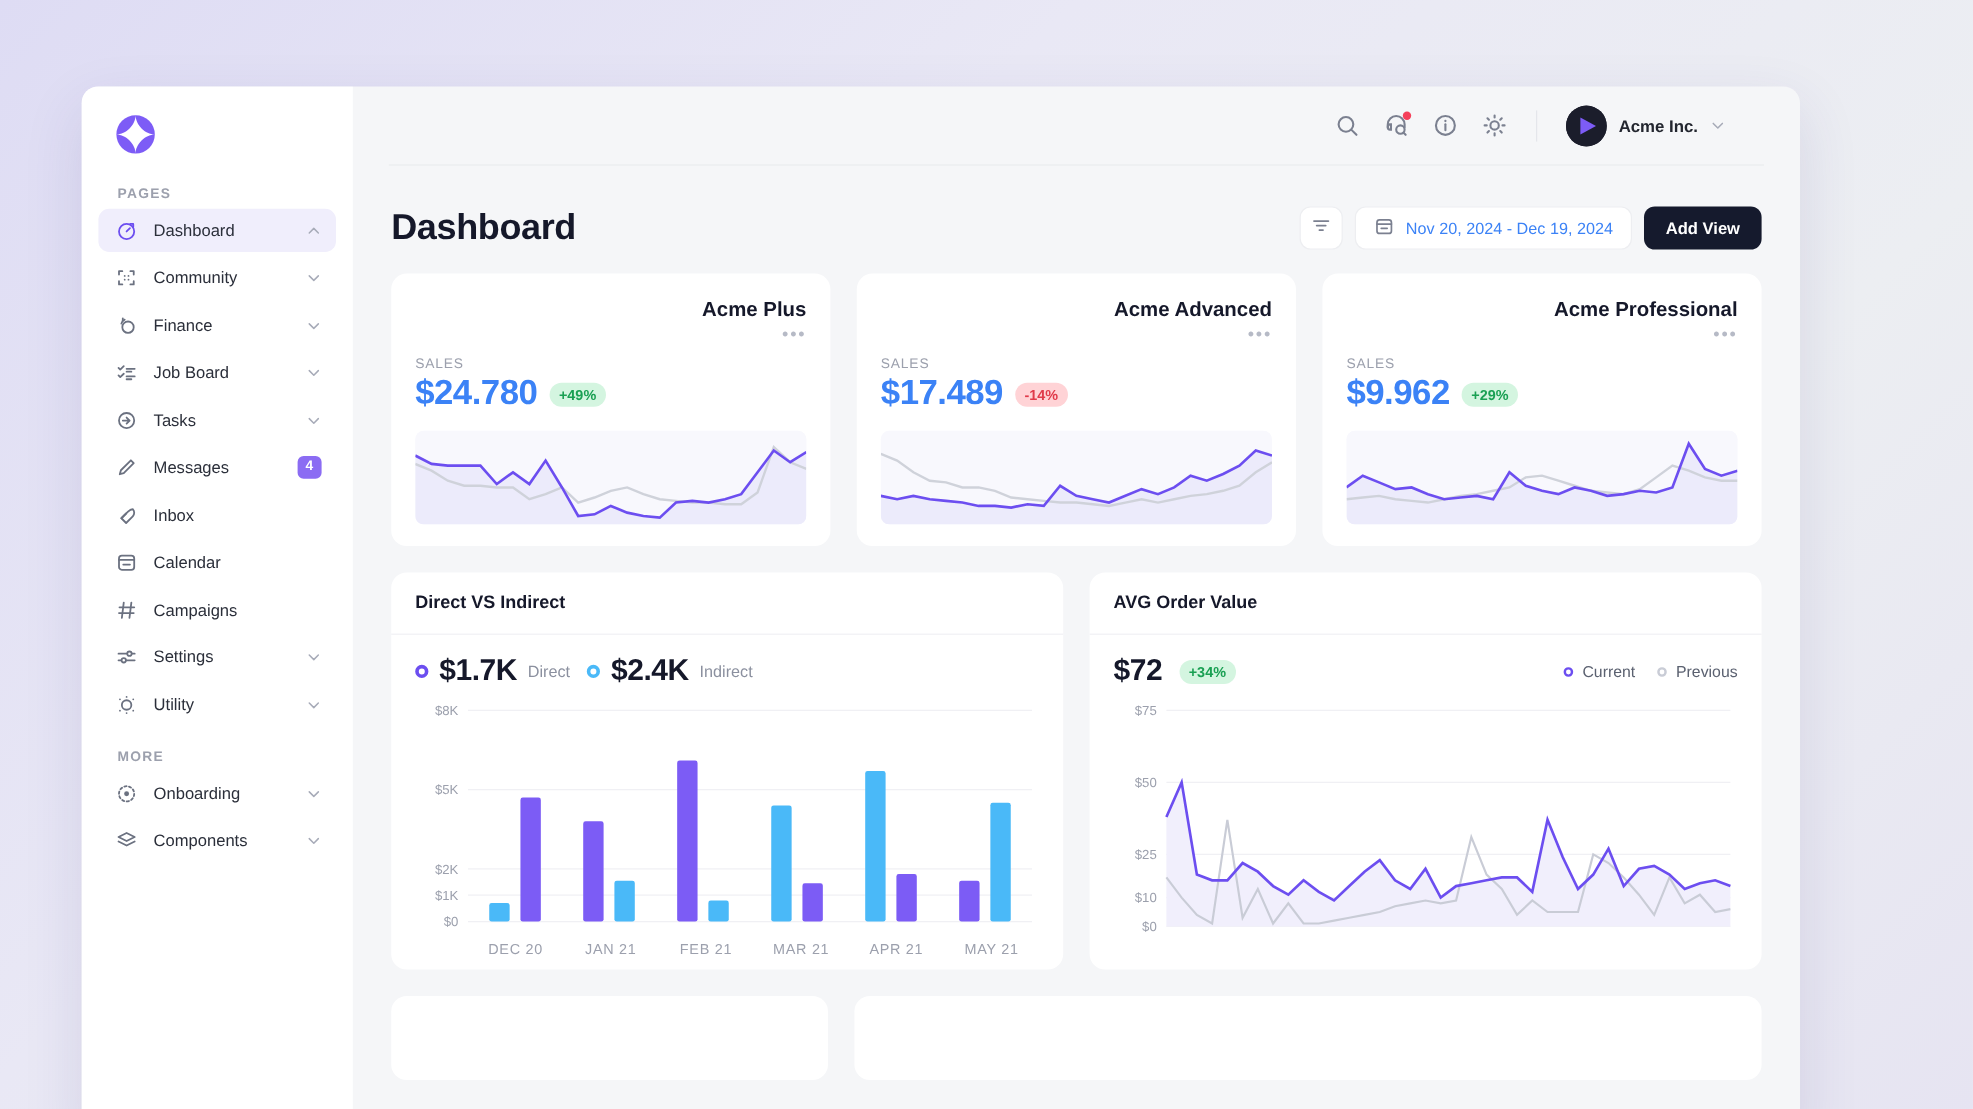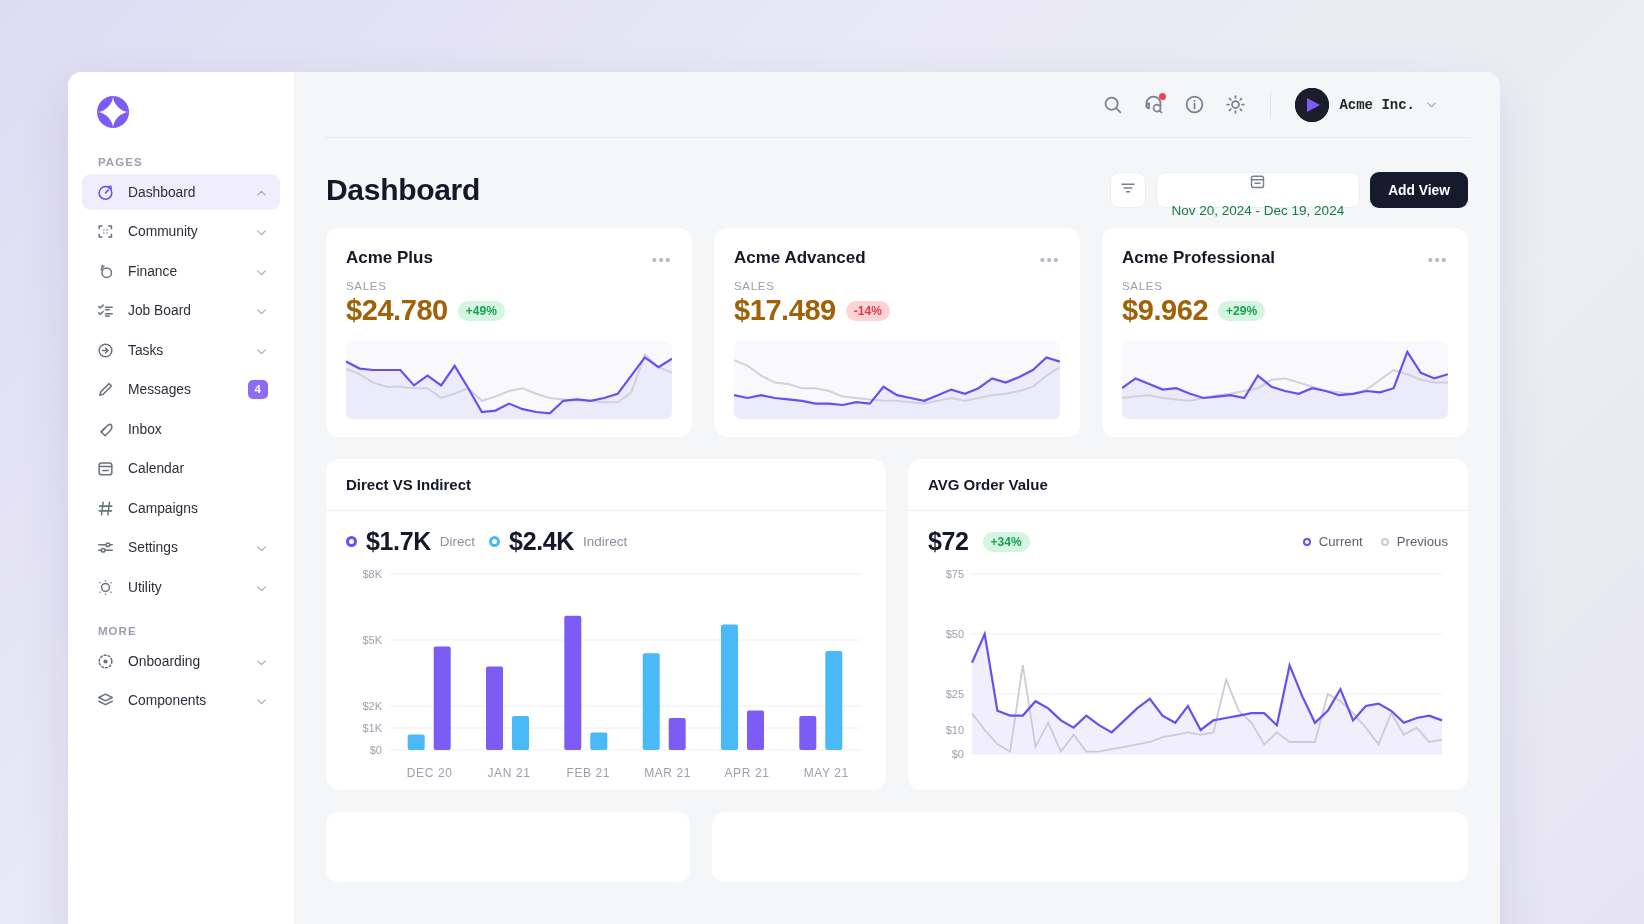--- a/index.html
+++ b/index.html
@@ -49,21 +49,20 @@
     background: #8b6cf3; color: #fff; font-size: 11.5px; font-weight: 600;
     border-radius: 5px; padding: 2px 7px; line-height: 1.25;
   }
 
   
   .main { flex: 1; display: flex; flex-direction: column; min-width: 0; }
   .topbar {
     height: 66px; display: flex; align-items: center; justify-content: flex-end;
     padding: 16px 32px; gap: 20px; border-bottom: 1px solid #eaebef;
     margin: 0 30px;
-    font-family: Liberation Mono, monospace;
   }
   .tb-ico { width: 21px; height: 21px; color: #7b8090; cursor: pointer; position: relative; }
   .dot-red { position: absolute; right: -2px; top: -1px; width: 7px; height: 7px; border-radius: 50%; background: #f5405a; }
   .divider-v { width: 1px; height: 26px; background: #e4e6eb; margin: 0 4px; }
   .user { display: flex; align-items: center; gap: 10px; cursor: pointer; }
   .avatar {
     width: 34px; height: 34px; border-radius: 50%;
     background: #1b1d2b; display: flex; align-items: center; justify-content: center;
   }
   .uname { font-size: 14px; font-weight: 600; color: #23262f; }
@@ -75,40 +74,40 @@
   .page-title { font-size: 30px; font-weight: 700; color: #15182a; letter-spacing: -.01em; }
   .head-tools { display: flex; align-items: center; gap: 10px; }
   .icon-btn {
     width: 36px; height: 36px; border-radius: 9px; background: #fff;
     display: flex; align-items: center; justify-content: center;
     color: #7b8090; cursor: pointer; border: 1px solid #edeef1;
   }
   .date-btn {
     height: 36px; border-radius: 9px; background: #fff; border: 1px solid #edeef1;
     display: flex; align-items: center; gap: 10px; padding: 0 15px;
-    font-size: 13.5px; color: #15803d; cursor: pointer; white-space: nowrap; flex-direction: column;
+    font-size: 13.5px; color: #3b82f6; cursor: pointer; white-space: nowrap;
   }
   .primary-btn {
     height: 36px; border-radius: 9px; background: #151a2d; color: #fff;
     display: flex; align-items: center; padding: 0 18px;
     font-size: 13.8px; font-weight: 600; cursor: pointer; border: none;
     font-family: inherit;
   }
 
   .content { padding: 20px 32px 0 32px; overflow: hidden; flex: 1; }
 
   .row-kpi { display: flex; gap: 22px; }
   .card { background: #fff; border-radius: 13px; }
   .kpi { flex: 1; padding: 20px 20px 18px 20px; min-width: 0; }
-  .kpi-top { display: flex; align-items: center; justify-content: space-between; }
+  .kpi-top { display: flex; align-items: flex-end; justify-content: space-between; flex-direction: column; }
   .kpi-name { font-size: 17px; font-weight: 700; color: #15182a; }
   .dots { color: #b6bac6; letter-spacing: 1.5px; font-size: 15px; cursor: pointer; line-height: 1; padding-top: 3px; }
   .kpi-sub { font-size: 11.5px; color: #9ca0ad; letter-spacing: .06em; margin-top: 12px; font-weight: 500; }
   .kpi-val-row { display: flex; align-items: center; gap: 10px; margin-top: 2px; }
-  .kpi-val { font-size: 29px; font-weight: 700; color: #a16207; letter-spacing: -.015em; }
+  .kpi-val { font-size: 29px; font-weight: 700; color: #3b82f6; letter-spacing: -.015em; }
   .pill { font-size: 12px; font-weight: 600; border-radius: 11px; padding: 3px 8px; }
   .pill.up { background: #d4f5e0; color: #1aa053; }
   .pill.down { background: #ffd3d6; color: #e03b4b; }
   .spark { margin-top: 14px; height: 78px; background: #f8f8fd; border-radius: 7px; overflow: hidden; }
 
   .row-charts { display: flex; gap: 22px; margin-top: 22px; }
   .chart-card { flex: 1; min-width: 0; }
   .chart-head { padding: 17px 20px; border-bottom: 1px solid #f0f1f4; font-size: 15px; font-weight: 700; color: #15182a; }
   .chart-body { padding: 16px 20px 10px 20px; }
   .legend-row { display: flex; align-items: center; gap: 14px; }

